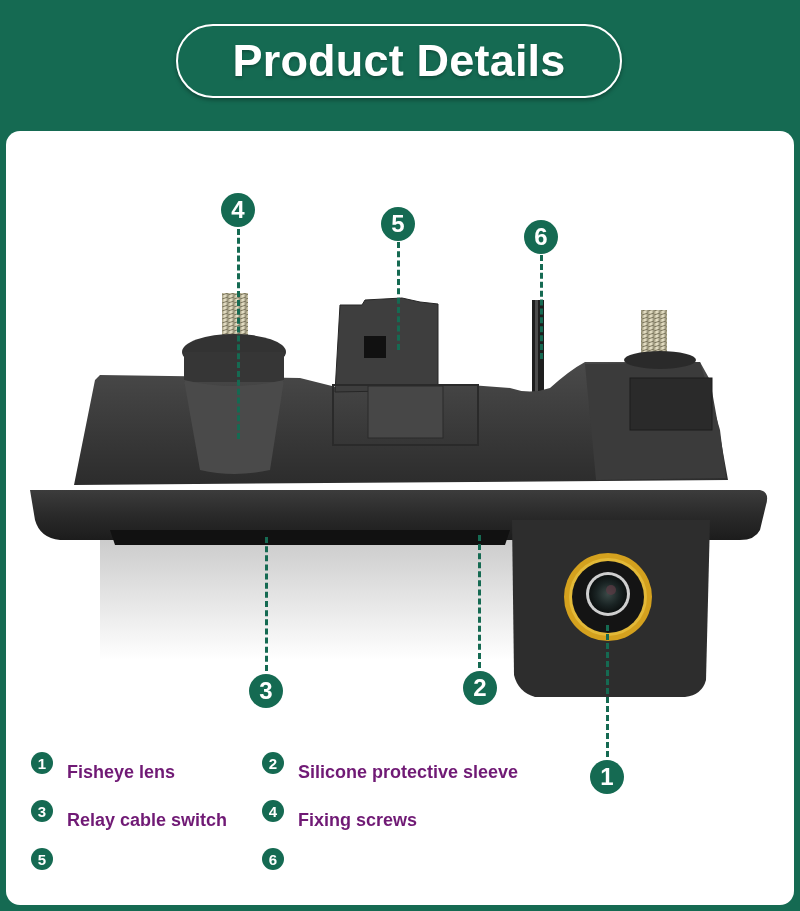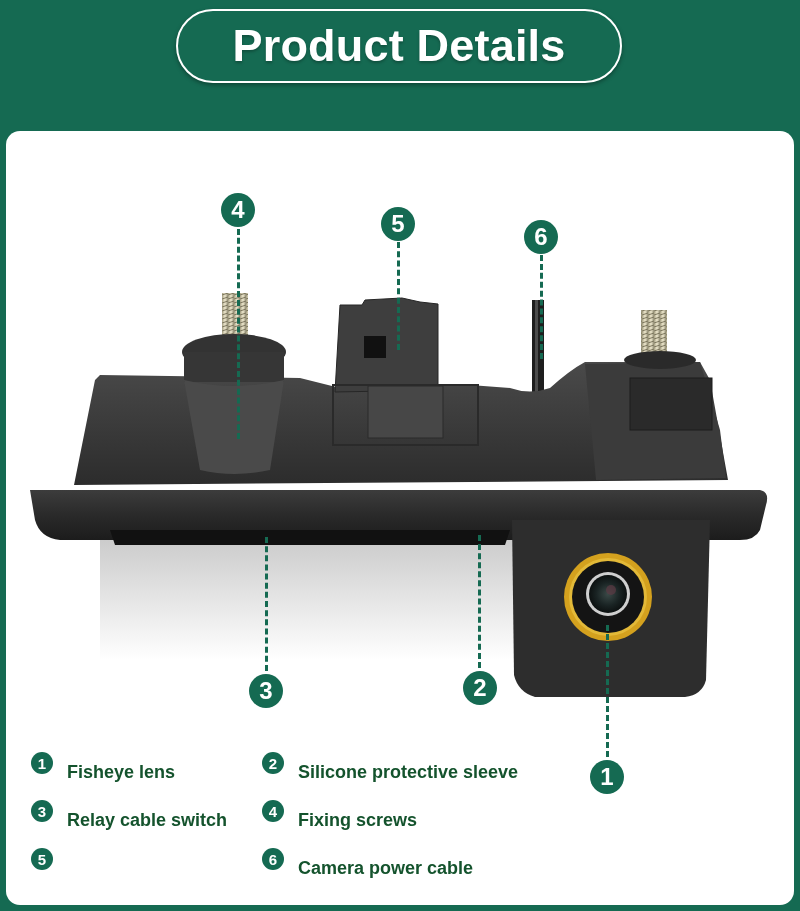--- a/index.html
+++ b/index.html
@@ -3,21 +3,21 @@
 <meta charset="utf-8">
 <style>
   html, body { margin: 0; padding: 0; }
   body {
     width: 800px; height: 911px;
     background: #156a52;
     position: relative; overflow: hidden;
     font-family: "Liberation Sans", "DejaVu Sans", sans-serif;
   }
   .title-pill {
-    position: absolute; left: 176px; top: 9px;
+    position: absolute; left: 176px; top: 24px;
     width: 446px; height: 74px;
     border: 2px solid #ffffff; border-radius: 40px;
     box-sizing: border-box;
     display: flex; align-items: center; justify-content: center;
     box-shadow: 0 2px 4px rgba(0,0,0,0.35);
   }
   .title-pill span {
     color: #ffffff; font-weight: bold; font-size: 45px; letter-spacing: 0.2px;
     text-shadow: 0 2px 3px rgba(0,0,0,0.25);
   }
@@ -42,21 +42,21 @@
   .legend-item {
     position: absolute; display: flex; align-items: center; height: 24px;
   }
   .legend-badge {
     width: 22px; height: 22px; border-radius: 50%; background: #156a52;
     color: #fff; font-weight: bold; font-size: 15px;
     display: flex; align-items: center; justify-content: center;
     margin-right: 14px;
   }
   .legend-label {
-    color: #14532d; font-weight: bold; font-size: 18px; white-space: nowrap; margin-top: 19px;
+    color: #701a75; font-weight: bold; font-size: 18px; white-space: nowrap; margin-top: 19px;
   }
 </style>
 </head>
 <body>
 
 <div class="title-pill">
   <span>Product Details</span>
 </div>
 
 <div class="panel">
@@ -169,16 +169,15 @@
     </div>
     <div class="legend-item" style="left:256px; top:668px;">
       <span class="legend-badge">4</span>
       <span class="legend-label">Fixing screws</span>
     </div>
     <div class="legend-item" style="left:25px; top:716px;">
       <span class="legend-badge">5</span>
     </div>
     <div class="legend-item" style="left:256px; top:716px;">
       <span class="legend-badge">6</span>
-      <span class="legend-label">Camera power cable</span>
     </div>
   </div>
 </div>
 
 </body></html>

